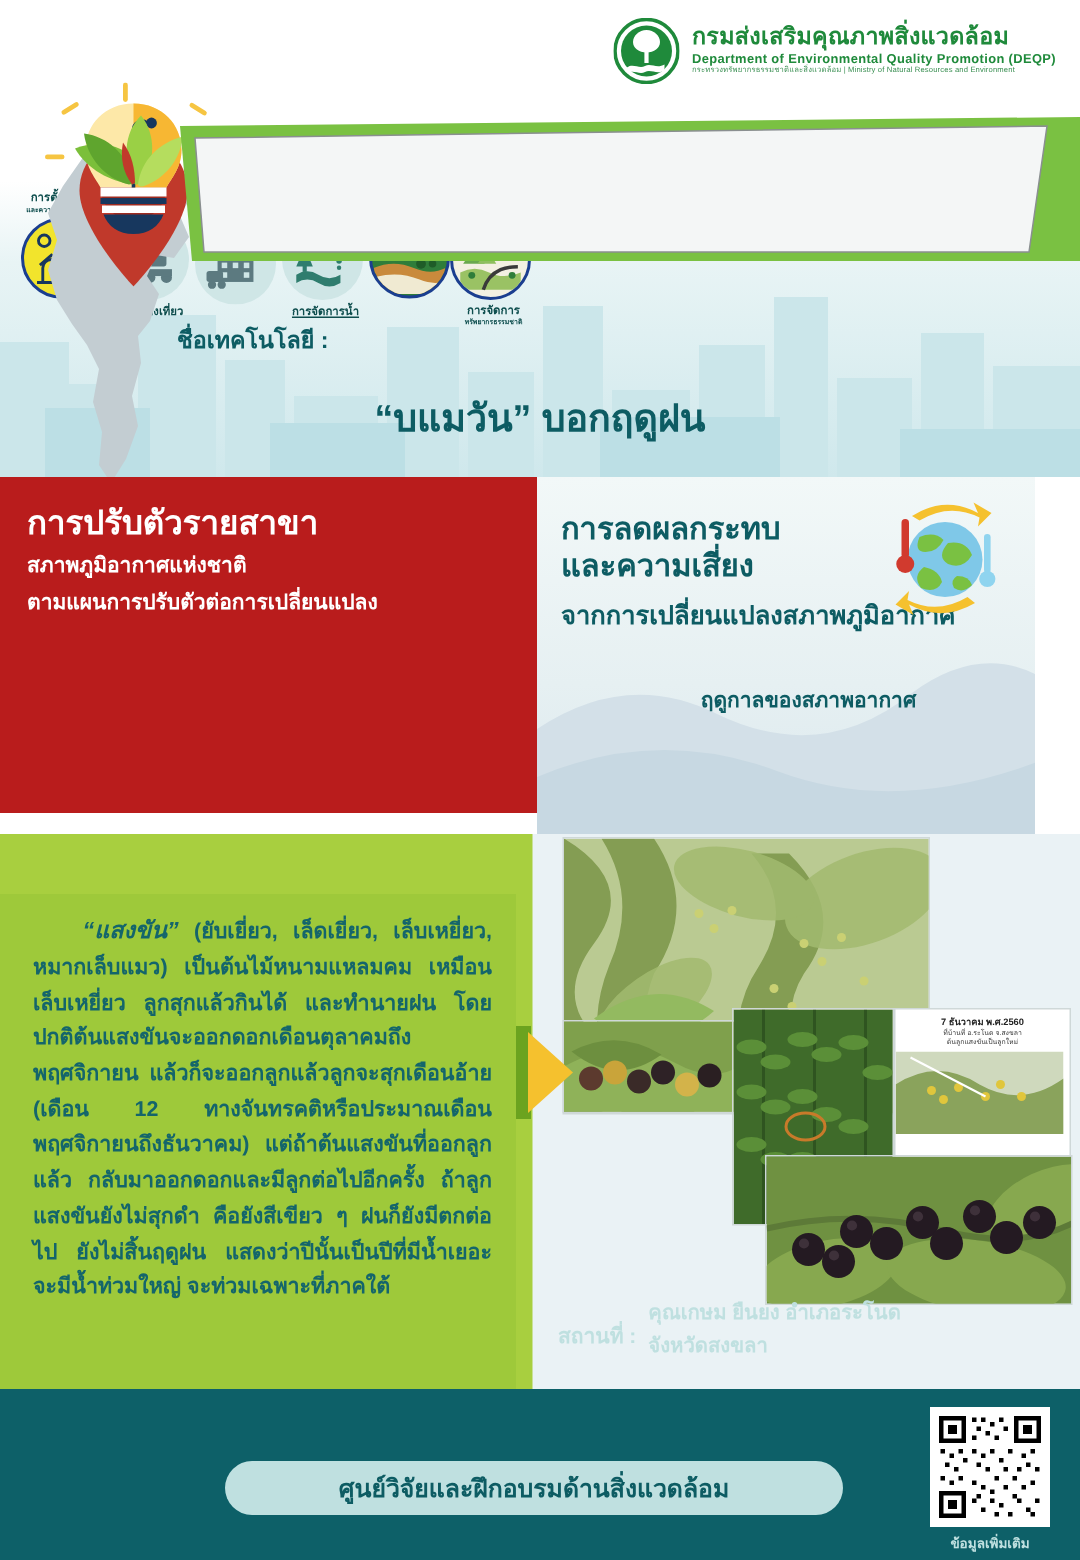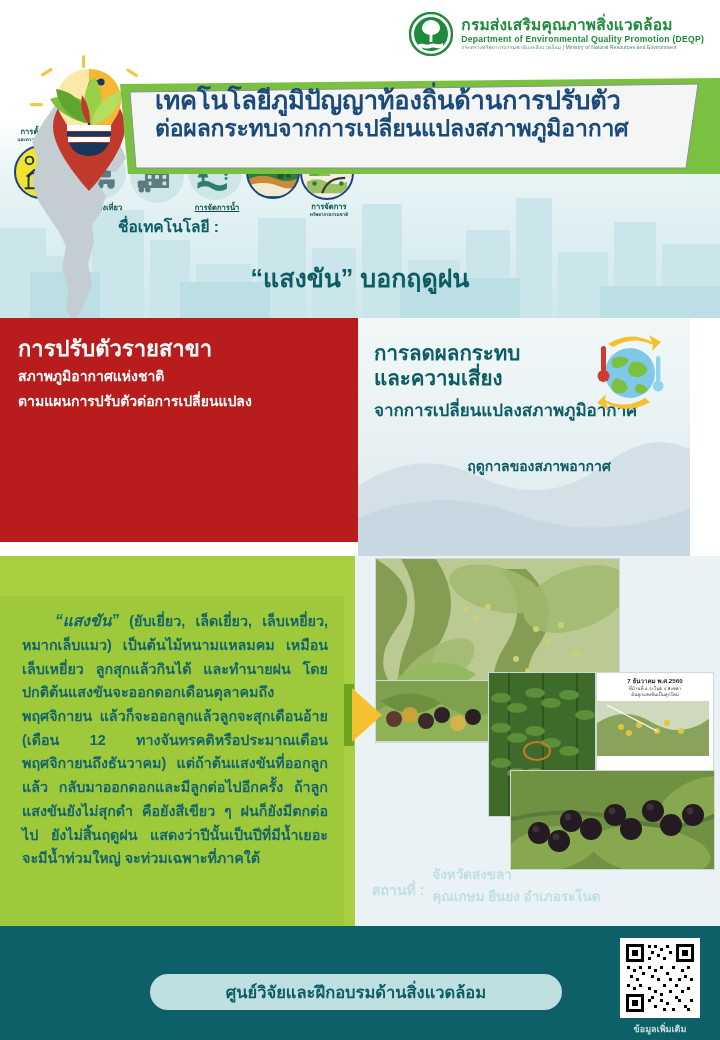--- a/index.html
+++ b/index.html
@@ -194,42 +194,38 @@
         <path fill="#c0392b" d="M66 68c-6-8-8-18-6-28 6 8 8 18 8 27z"></path>
       </g>
     </svg>
 
     <svg class="banner" viewBox="0 0 600 96" preserveAspectRatio="none">
       <path fill="#7ac142" d="M0 6 L600 0 L600 96 L8 96 Z"></path>
       <path fill="#f4f6f6" d="M10 14 L578 6 L566 90 L16 90 Z"></path>
       <path fill="none" stroke="#8a8f90" stroke-width="1" d="M10 14 L578 6 L566 90 L16 90 Z"></path>
     </svg>
 
-    <div class="banner-title">
-      <span class="l1">เทคโนโลยีภูมิปัญญาท้องถิ่นด้านการปรับตัว</span>
-      <span class="l2">ต่อผลกระทบจากการเปลี่ยนแปลงสภาพภูมิอากาศ</span>
-    </div>
 
     <div class="logo-wrap">
       <svg class="logo-mark" viewBox="0 0 44 44">
         <circle cx="22" cy="22" r="21" fill="none" stroke="#1f8a3b" stroke-width="2.4"></circle>
         <circle cx="22" cy="22" r="17" fill="#1f8a3b"></circle>
         <path fill="#fff" d="M22 8c5 0 9 4 9 8 0 4-4 7-9 7s-9-3-9-7c0-4 4-8 9-8z"></path>
         <rect x="20.6" y="21" width="2.8" height="9" fill="#fff"></rect>
         <path fill="#fff" d="M9 33c4-3 8 1 12-1s8 2 13-1v4c-5 3-9-1-13 1s-8-2-12 1z"></path>
       </svg>
       <div class="logo-txt">
         <div class="logo-th">กรมส่งเสริมคุณภาพสิ่งแวดล้อม</div>
         <div class="logo-en">Department of Environmental Quality Promotion (DEQP)</div>
         <div class="logo-sub">กระทรวงทรัพยากรธรรมชาติและสิ่งแวดล้อม | Ministry of Natural Resources and Environment</div>
       </div>
     </div>
 
     <div class="tech-label">ชื่อเทคโนโลยี :</div>
-    <div class="tech-name">“แสงขัน” บอกฤดูฝน</div>
+    <div class="tech-name">“บแมวัน” บอกฤดูฝน</div>
   </div>
 
   <div class="panel-left">
     <div class="pl-h1">การปรับตัวรายสาขา</div>
     <div class="pl-h2">สภาพภูมิอากาศแห่งชาติ</div>
     <div class="pl-h2">ตามแผนการปรับตัวต่อการเปลี่ยนแปลง</div>
   </div>
 
   <div class="sector-row">
 
@@ -518,22 +514,22 @@
           <circle cx="179" cy="40" r="3.4"></circle>
       </g>
     </svg>
   </div>
 
   <div class="footer"></div>
 
   <div class="place">
     <div class="place-k">สถานที่ :</div>
     <div class="place-v">
+      <div>คุณเกษม ยืนยง อำเภอระโนด</div>
       <div>จังหวัดสงขลา</div>
-      <div>คุณเกษม ยืนยง อำเภอระโนด</div>
     </div>
   </div>
 
   <div class="foot-pill">ศูนย์วิจัยและฝึกอบรมด้านสิ่งแวดล้อม</div>
 
   <div class="qr-box">
     <svg viewBox="0 0 72 72" width="72" height="72">
       <rect width="72" height="72" fill="#fff"></rect>
       <g fill="#000">
         <rect x="2" y="2" width="18" height="18"></rect>

